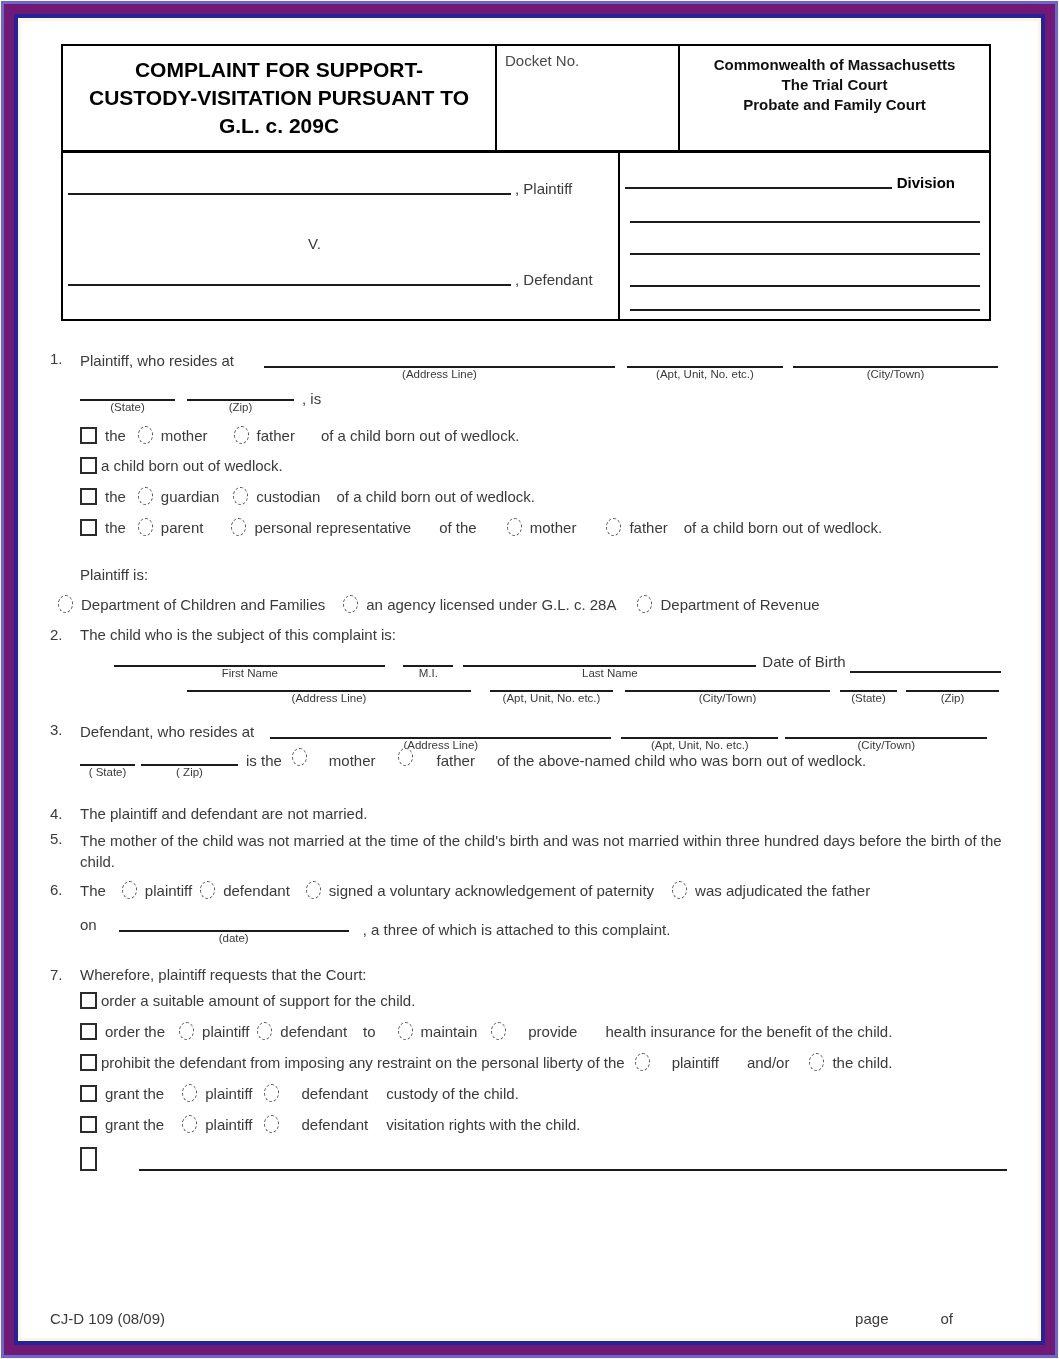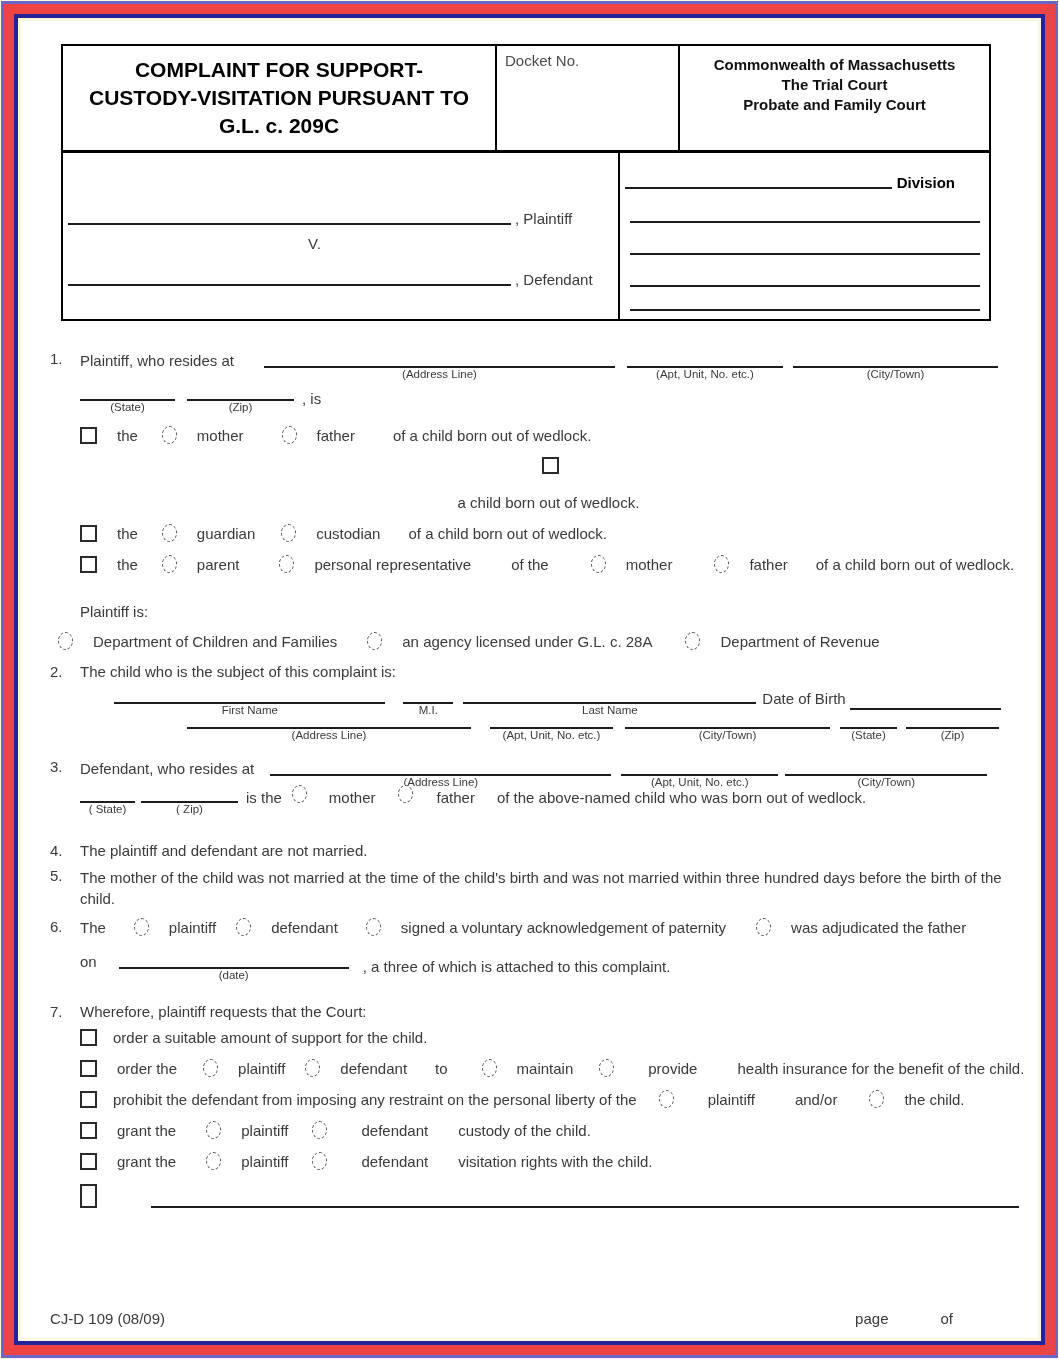--- a/index.html
+++ b/index.html
@@ -4,21 +4,21 @@
 <style>
   * { margin:0; padding:0; box-sizing:border-box; }
   body {
     background:#fcf8e2;
     font-family:"Liberation Sans","DejaVu Sans",sans-serif;
     color:#3a3a3a;
     width:1059px; height:1359px; position:relative;
   }
   .frame {
     position:absolute; top:1px; left:1px; width:1057px; height:1357px;
-    border:3px solid #6a66cc; background:#ef4444; padding:10px;
+    border:3px solid #6a66cc; background:#701a75; padding:10px;
   }
   .inner {
     border:4px solid #23239a; background:#ffffff; height:100%;
     box-shadow: inset 0 0 0 3px #fbf6dd;
     position:relative; padding:26px 20px 0 32px;
     font-size:15px;
   }
   
   .hdrbox { border:2px solid #000; width:930px; margin-left:11px; }
   .hdr-row1 { display:grid; grid-template-columns:434px 183px 1fr; border-bottom:3px solid #000; height:107px; }
@@ -39,21 +39,21 @@
   
   .rule { display:inline-block; border-bottom:2px solid #1c1c1c; height:18px; }
   .fld { display:inline-flex; flex-direction:column; }
   .fld .rule { height:18px; width:100%; }
   .fld .cap { font-size:11.5px; line-height:13px; text-align:center; color:#3a3a3a; white-space:nowrap; }
   .cb { width:17px; height:17px; border:2px solid #2b2b2b; display:inline-block; flex:none; background:#fff; }
   .cb.tall { height:24px; }
   .rd { width:15px; height:18px; border:1.5px dashed #4a4a4a; border-radius:50%; display:inline-block; flex:none; background:#fff; }
   .item { display:flex; margin-top:0; }
   .num { width:30px; flex:none; }
-  .row { display:flex; align-items:center; gap:20px; white-space:nowrap; }
+  .row { display:flex; align-items:center; gap:8px; white-space:nowrap; }
   .rowfs { display:flex; align-items:flex-start; white-space:nowrap; }
   
   .footer { position:absolute; left:32px; right:20px; bottom:14px; display:flex; }
   .footer .fright { margin-left:auto; display:flex; gap:52px; margin-right:68px; }
 </style>
 </head>
 <body>
 
 <div class="frame">
 <div class="inner">
@@ -69,21 +69,21 @@
         <span>Docket No.</span>
       </div>
       <div class="court-cell">
         <div>Commonwealth of Massachusetts</div>
         <div>The Trial Court</div>
         <div>Probate and Family Court</div>
       </div>
     </div>
     <div class="hdr-row2">
       <div class="party-cell">
-        <div class="pline" style="top:54px;">
+        <div class="pline" style="top:24px;">
           <span class="rule"></span>
           <span class="psuffix">, Plaintiff</span>
         </div>
         <div class="versus">V.</div>
         <div class="pline" style="top:115px;">
           <span class="rule"></span>
           <span class="psuffix">, Defendant</span>
         </div>
       </div>
       <div class="division-cell">
@@ -131,21 +131,21 @@
 
       <div class="row" style="margin-top:12px;">
         <span class="cb"></span>
         <span>the</span>
         <span class="rd" style="margin-left:4px;"></span>
         <span>mother</span>
         <span class="rd" style="margin-left:18px;"></span>
         <span>father</span>
         <span style="margin-left:18px;">of a child born out of wedlock.</span>
       </div>
-      <div class="row" style="margin-top:13px;flex-direction:column;">
+      <div class="row" style="margin-top:13px;">
         <span class="cb"></span>
         <span style="margin-left:-4px;">a child born out of wedlock.</span>
       </div>
       <div class="row" style="margin-top:13px;">
         <span class="cb"></span>
         <span>the</span>
         <span class="rd" style="margin-left:4px;"></span>
         <span>guardian</span>
         <span class="rd" style="margin-left:6px;"></span>
         <span>custodian</span>

